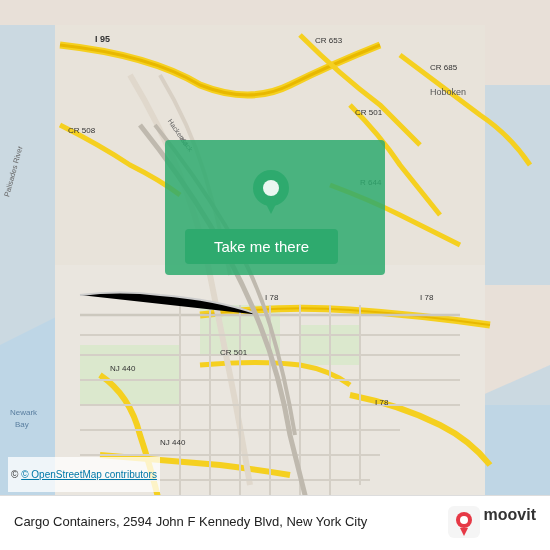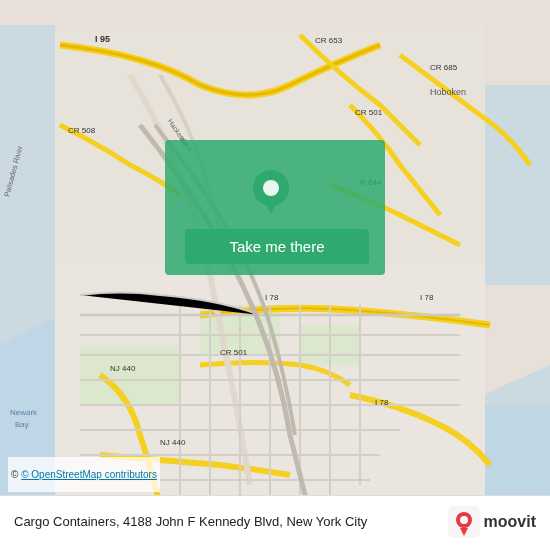--- a/index.html
+++ b/index.html
@@ -52,38 +52,37 @@
 
     #info-text {
       font-size: 13px;
       color: #222;
       flex: 1;
       line-height: 1.3;
     }
 
     #moovit-logo {
       display: flex;
-      align-items: center;
       gap: 4px;
       font-size: 18px;
       font-weight: bold;
       color: #333;
     }
 
     #moovit-icon {
       width: 32px;
       height: 32px;
     }
 
     
     #take-me-there-btn {
       position: absolute;
       top: 229px;
       left: 185px;
-      width: 184px;
+      width: 153px;
       height: 35px;
       background-color: #2eaa6e;
       color: white;
       border: none;
       border-radius: 4px;
       font-size: 15px;
       font-weight: 500;
       cursor: pointer;
       z-index: 10;
       display: flex;
@@ -233,21 +232,21 @@
     </svg>
   </div>
 
   <button id="take-me-there-btn">Take me there</button>
 
   <div id="osm-attribution">
     <span>© </span><span class="osm-link">© OpenStreetMap contributors</span>
   </div>
 
   <div id="info-bar">
-    <div id="info-text">Cargo Containers, 4188 John F Kennedy Blvd, New York City</div>
+    <div id="info-text">Cargo Containers, 2594 John F Kennedy Blvd, New York City</div>
     <div id="moovit-logo">
       <svg id="moovit-icon" viewBox="0 0 32 32" xmlns="http://www.w3.org/2000/svg">
         <rect width="32" height="32" rx="6" fill="#f5f5f5"></rect>
 
         <circle cx="16" cy="14" r="8" fill="#e63946"></circle>
         <circle cx="16" cy="14" r="4" fill="white"></circle>
         <polygon points="12,22 16,30 20,22" fill="#e63946"></polygon>
       </svg>
       <span style="font-size:16px; font-weight:bold; color:#333; text-transform:lowercase;">moovit</span>
     </div>

